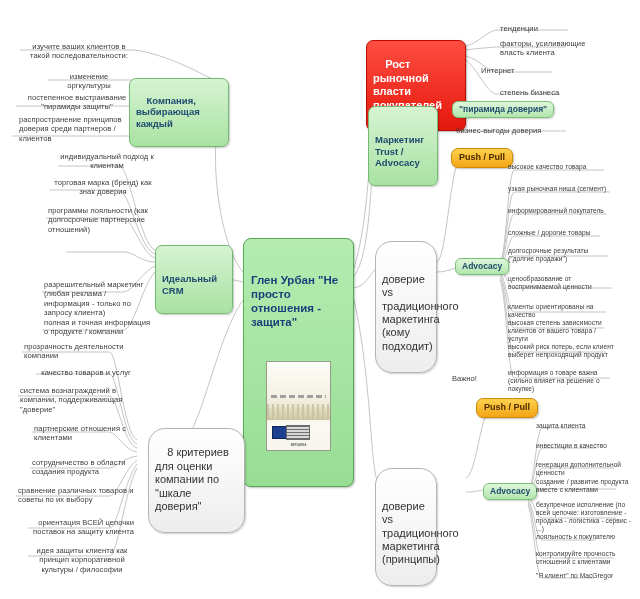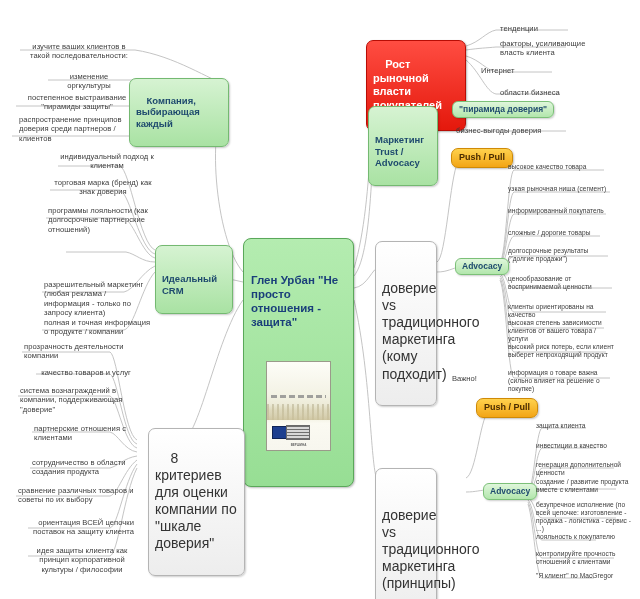--- a/index.html
+++ b/index.html
@@ -117,25 +117,25 @@
     box-shadow: 1px 1px 2px rgba(0,0,0,.3);
     padding: 4px 6px 5px 6px;
     color: #ffffff;
     font-size: 11px;
     font-weight: bold;
   }
   
   .gray {
     background-image: linear-gradient(to bottom, #ffffff, #ededed);
     border: 1px solid #b4b4b4;
-    border-radius: 7px;
+    border-radius: 17px;
     box-shadow: 1px 1px 2px rgba(0,0,0,.2);
     padding: 4px 6px 5px 6px;
     color: #333;
-    font-size: 14px;
+    font-size: 11px;
   }
   
   .orange {
     background-image: linear-gradient(to bottom, #ffd24d, #f2a516);
     border: 1px solid #cf8a06;
     border-radius: 7px;
     box-shadow: 1px 1px 2px rgba(0,0,0,.25);
     padding: 3px 7px 4px 7px;
     color: #4a2d00;
     font-size: 9px;
@@ -282,21 +282,21 @@
   <div class="node leaf" style="left:18px; top:486px; width:116px;">сравнение различных товаров и советы по их выбору</div>
   <div class="node leaf" style="left:30px; top:518px; width:104px; text-align:right;">ориентация ВСЕЙ цепочки поставок на защиту клиента</div>
   <div class="node leaf" style="left:30px; top:546px; width:104px; text-align:center;">идея защиты клиента как принцип корпоративной культуры / философии</div>
 
   <div class="node red" style="left:366px; top:40px; width:100px;">
     <span>Рост рыночной власти покупателей</span>
   </div>
   <div class="node leaf" style="left:500px; top:24px; width:70px;">тенденции</div>
   <div class="node leaf" style="left:500px; top:39px; width:106px;">факторы, усиливающие власть клиента</div>
   <div class="node leaf" style="left:481px; top:66px; width:70px;">Интернет</div>
-  <div class="node leaf" style="left:500px; top:88px; width:80px;">области бизнеса</div>
+  <div class="node leaf" style="left:500px; top:88px; width:80px;">степень бизнеса</div>
 
   <div class="node green" style="left:368px; top:106px; width:70px;">
     <span>Маркетинг Trust / Advocacy</span>
   </div>
   <div class="node greensm" style="left:452px; top:101px;">"пирамида доверия"</div>
   <div class="node leaf" style="left:456px; top:126px; width:110px;">бизнес-выгоды доверия</div>
 
   <div class="node gray" style="left:375px; top:241px; width:62px;">
     <span>доверие vs традиционного маркетинга (кому подходит)</span>
   </div>

